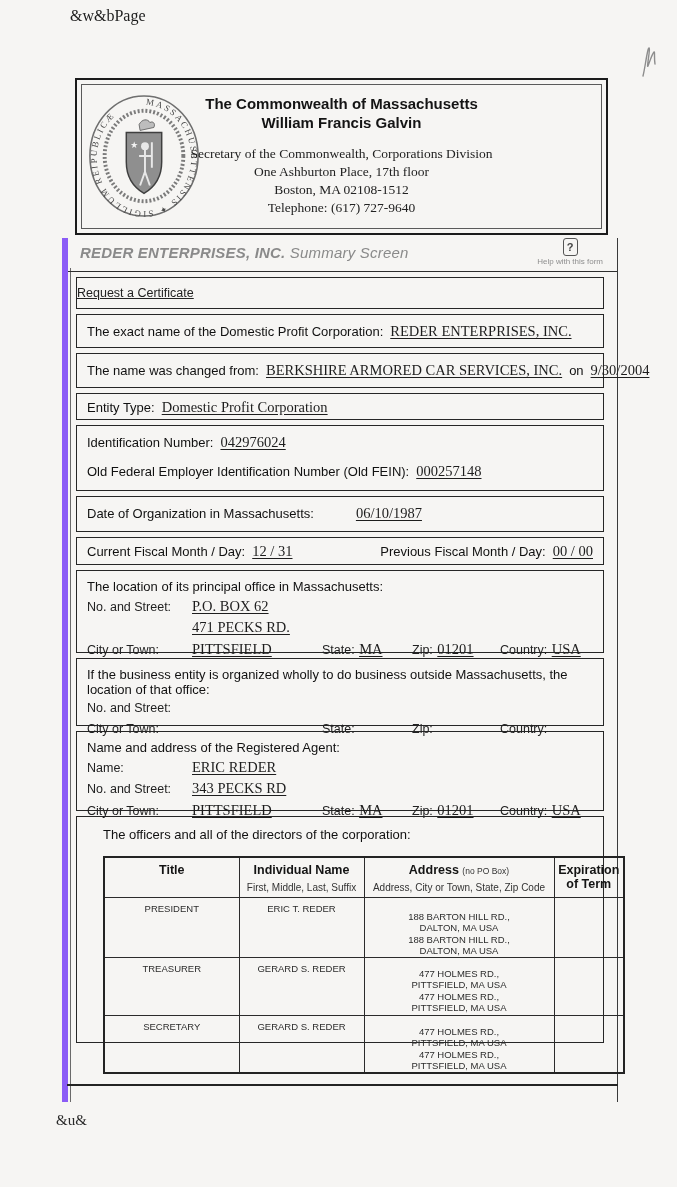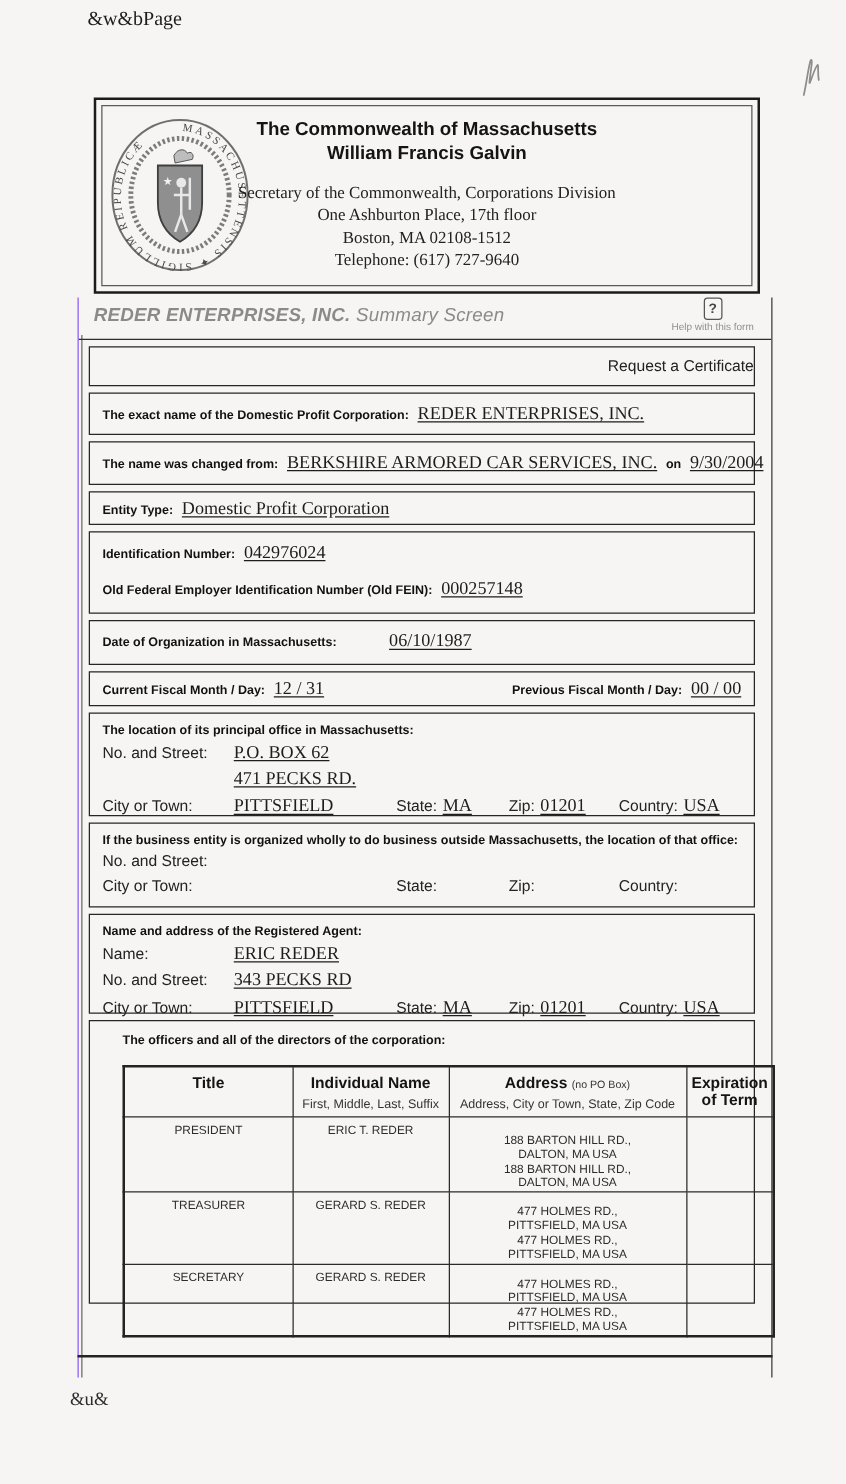--- a/index.html
+++ b/index.html
@@ -15,34 +15,34 @@
   .header-box { position:absolute; left:75px; top:78px; width:533px; height:157px;
     border:2.5px solid #1b1b1b; outline:1px solid #5a5a5a; outline-offset:-7px; }
   .seal { position:absolute; left:8px; top:10px; width:118px; height:132px; }
   .header-text { position:absolute; left:0; top:14px; width:100%; text-align:center; }
   .header-title { font-size:15px; font-weight:bold; color:#141414; line-height:19px; }
   .header-addr { font-family:"Liberation Serif",serif; font-size:13.5px; color:#222; line-height:18px; }
   .header-addr-block { margin-top:13px; }
 
   
   .outer { position:absolute; left:62px; top:238px; width:556px; height:864px;
-    border-left:1px solid #8b5cf6; border-right:1px solid #3a3a3a; }
+    border-left:6px solid #8b5cf6; border-right:1px solid #3a3a3a; }
   .outer::before { content:""; position:absolute; left:2px; top:30px; bottom:0; width:1px; background:#6a6a6a; }
   .summary-row { position:relative; height:34px; border-bottom:1.5px solid #2e2e2e; }
   .summary-title { position:absolute; left:12px; top:6px; font-size:15px; font-style:italic; color:#8a8a8a; letter-spacing:.2px; }
   .summary-title .co { font-weight:bold; }
   .help { position:absolute; right:14px; top:-1px; text-align:center; }
   .help-icon { display:inline-block; width:15px; height:18px; border:1.3px solid #555; border-radius:3px;
     font-size:11px; font-weight:bold; color:#444; line-height:16px; cursor:pointer; }
   .help-text { font-size:8px; color:#8f8f8f; margin-top:1px; }
 
   
   .box { margin:5px 13px 0 8px; border:1.5px solid #262626; padding:8px 10px; }
-  .request { height:32px; padding:0; text-align:right; line-height:30px; font-size:12.5px; color:#222; cursor:pointer; }
-  .lab { font-size:10px; font-weight:bold; color:#111; }
+  .request { height:32px; padding:0; text-align:left; line-height:30px; font-size:12.5px; color:#222; cursor:pointer;text-decoration:underline; }
+  .lab { font-size:13px; font-weight:normal; color:#111; }
   .plain { font-size:12.5px; font-weight:normal; color:#222; }
   .val { font-family:"Liberation Serif",serif; font-size:14.5px; color:#1d1d1d; text-decoration:underline; text-underline-offset:2px; }
   .inline-row { display:flex; align-items:baseline; gap:7px; flex-wrap:nowrap; white-space:nowrap; }
   .box.h-name { height:34px; } .box.h-changed { height:35px; } .box.h-entity { height:27px; padding-top:5px; }
   .box.h-idfein { height:66px; } .box.h-idfein .inline-row { margin-bottom:12px; }
   .box.h-date { height:36px;gap:42px; } .box.h-fiscal { height:28px; padding-top:5px; display:flex; justify-content:space-between; }
 
   .addr-grid { display:flex; align-items:baseline; }
   .c-label { width:105px; flex:none; }
   .c-value { width:130px; flex:none; }

